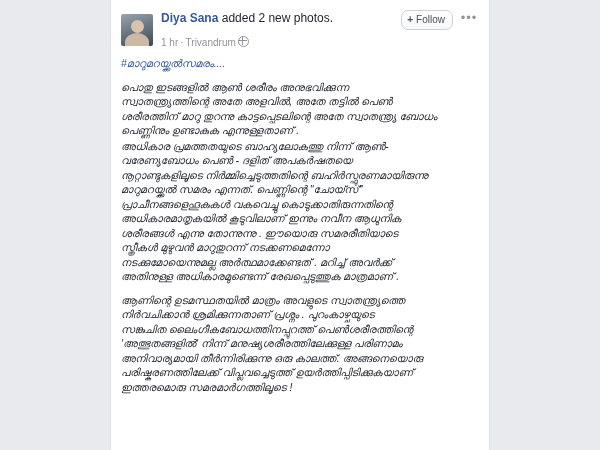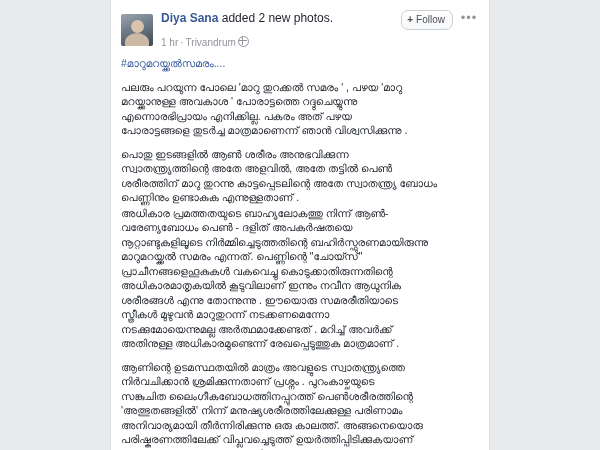--- a/index.html
+++ b/index.html
@@ -173,20 +173,21 @@
     line-height: 14.5px;
     color: #1d2129;
     word-wrap: break-word;
   }
   .hashtag {
     color: #365899;
   }
   .para {
     margin: 1px 0 9px 0;
     white-space: pre-wrap;
+    font-style: italic;
   }
   .para.tight { margin-bottom: 0; }
 </style>
 </head>
 <body>
 
 <div class="screen">
 
   <div class="side-left"></div>
   <div class="side-right"></div>
@@ -204,24 +205,20 @@
         </div>
       </div>
       <div class="follow-btn">
         <span class="plus">+</span><span>Follow</span>
       </div>
       <div class="more-btn">•••</div>
     </div>
 
     <div class="post-body">
       <div class="para"><span class="hashtag">#മാറുമറയ്ക്കൽസമരം....</span></div>
-      <div class="para">പലരും പറയുന്ന പോലെ 'മാറു തുറക്കൽ സമരം ' , പഴയ 'മാറു
-മറയ്ക്കാനുള്ള അവകാശ ' പോരാട്ടത്തെ റദ്ദുചെയ്യുന്നു
-എന്നൊരഭിപ്രായം എനിക്കില്ല. പകരം അത് പഴയ
-പോരാട്ടങ്ങളെ തുടർച്ച മാത്രമാണെന്ന് ഞാൻ വിശ്വസിക്കുന്നു .</div>
       <div class="para tight">പൊതു ഇടങ്ങളിൽ ആൺ ശരീരം അനുഭവിക്കുന്ന
 സ്വാതന്ത്ര്യത്തിന്റെ അതേ അളവിൽ, അതേ തട്ടിൽ പെൺ
 ശരീരത്തിന് മാറു തുറന്നു കാട്ടപ്പെടലിന്റെ അതേ സ്വാതന്ത്ര്യ ബോധം
 പെണ്ണിനും ഉണ്ടാകുക എന്നുള്ളതാണ് .</div>
       <div class="para">അധികാര പ്രമത്തതയുടെ ബാഹ്യലോകത്തു നിന്ന് ആൺ-
 വരേണ്യബോധം പെൺ - ദളിത് അപകർഷതയെ
 നൂറ്റാണ്ടുകളിലൂടെ നിർമ്മിച്ചെടുത്തതിന്റെ ബഹിർസ്ഫുരണമായിരുന്നു
 മാറുമറയ്ക്കൽ സമരം എന്നത്. പെണ്ണിന്റെ "ചോയ്സ്"
 പ്രാചീനങ്ങളെഹൂകുകൾ വകവെച്ചു കൊടുക്കാതിരുന്നതിന്റെ
 അധികാരമാതൃകയിൽ കൂടുവിലാണ് ഇന്നും നവീന ആധുനിക

